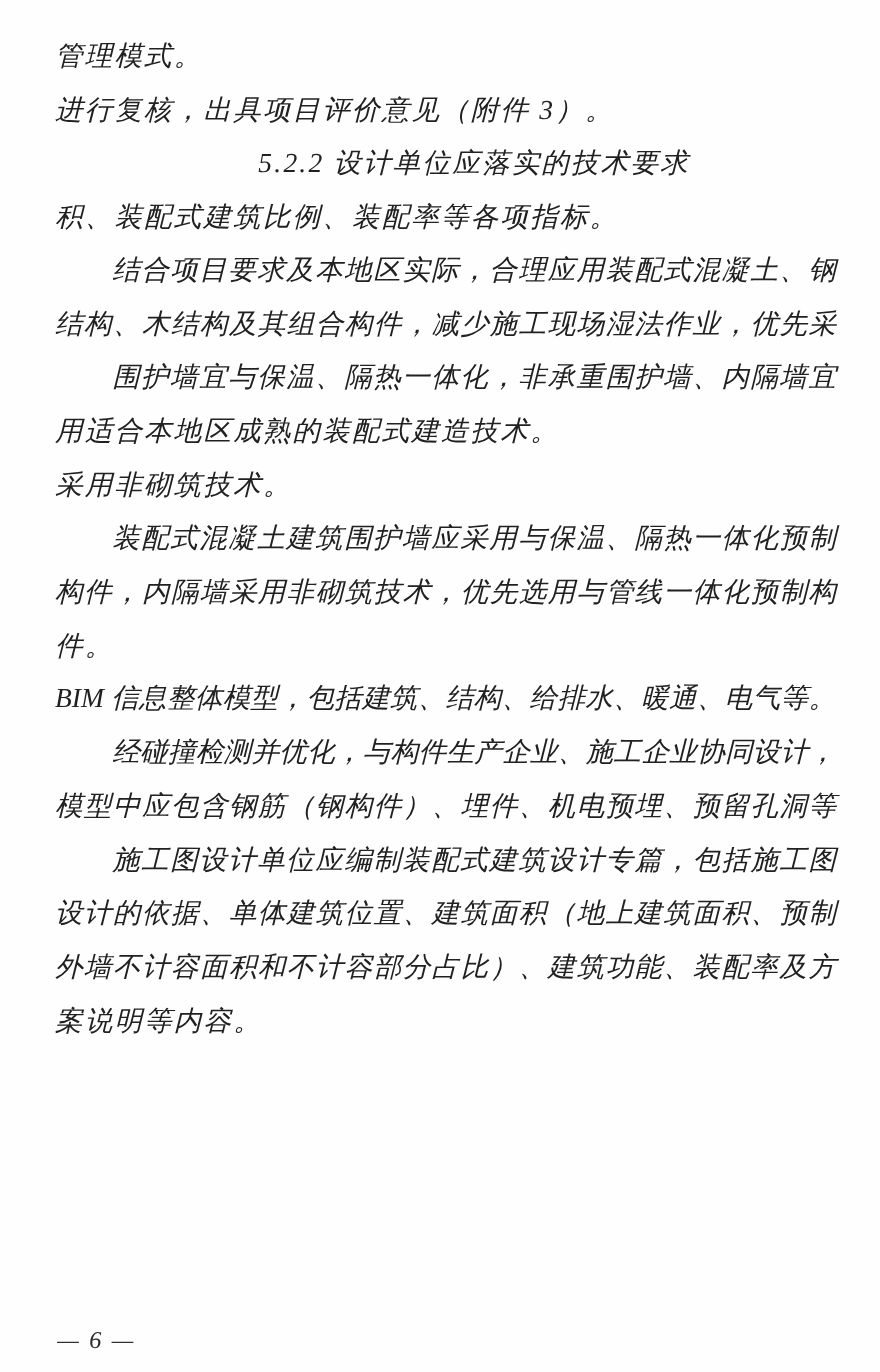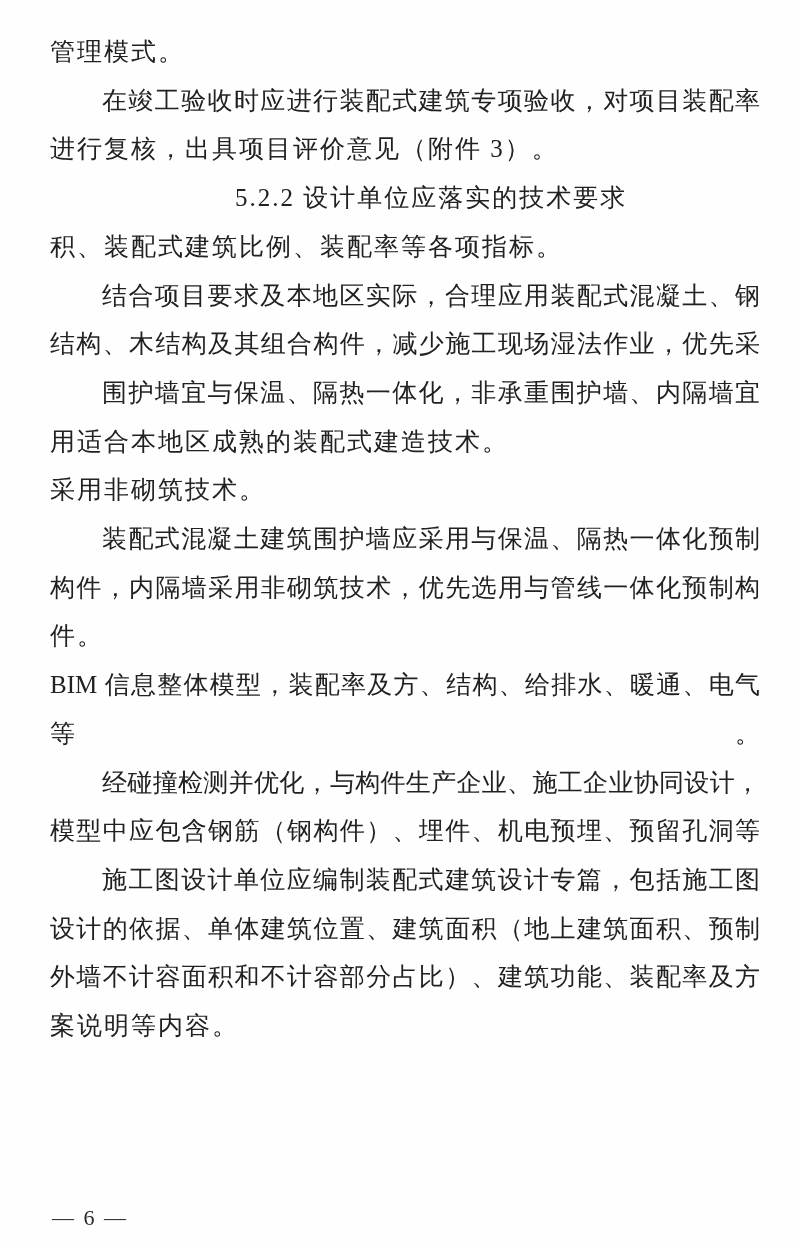--- a/index.html
+++ b/index.html
@@ -9,20 +9,21 @@
   }
   .page {
     position: relative;
     width: 800px;
     height: 1247px;
     background: #fefefe;
     color: #212121;
     font-family: "Liberation Serif", "DejaVu Serif", serif;
     overflow: hidden;
     box-sizing: border-box;
+    font-style: italic;
   }
   .content {
     position: absolute;
     top: 28px;
     left: 50px;
     width: 710px;
   }
   .line {
     font-size: 25px;
     line-height: 48.7px;
@@ -49,33 +50,32 @@
     color: #2a2a2a;
   }
 </style>
 </head>
 <body>
 
 <div class="page">
   <div class="content" id="lines-container">
 
   <div class="line">管理模式。</div>
-      <div class="line indent fill">在竣工验收时应进行装配式建筑专项验收，对项目装配率</div>
       <div class="line">进行复核，出具项目评价意见（附件 3）。</div>
       <div class="line indent">5.2.2 设计单位应落实的技术要求</div>
       <div class="line">积、装配式建筑比例、装配率等各项指标。</div>
       <div class="line indent fill">结合项目要求及本地区实际，合理应用装配式混凝土、钢</div>
       <div class="line fill">结构、木结构及其组合构件，减少施工现场湿法作业，优先采</div>
       <div class="line indent fill">围护墙宜与保温、隔热一体化，非承重围护墙、内隔墙宜</div>
       <div class="line">用适合本地区成熟的装配式建造技术。</div>
       <div class="line">采用非砌筑技术。</div>
       <div class="line indent fill">装配式混凝土建筑围护墙应采用与保温、隔热一体化预制</div>
       <div class="line fill">构件，内隔墙采用非砌筑技术，优先选用与管线一体化预制构</div>
       <div class="line">件。</div>
-      <div class="line fill">BIM 信息整体模型，装配率及方、结构、给排水、暖通、电气等。</div>
+      <div class="line fill">BIM 信息整体模型，包括建筑、结构、给排水、暖通、电气等。</div>
       <div class="line indent fill">经碰撞检测并优化，与构件生产企业、施工企业协同设计，</div>
       <div class="line fill">模型中应包含钢筋（钢构件）、埋件、机电预埋、预留孔洞等</div>
       <div class="line indent fill">施工图设计单位应编制装配式建筑设计专篇，包括施工图</div>
       <div class="line fill">设计的依据、单体建筑位置、建筑面积（地上建筑面积、预制</div>
       <div class="line fill">外墙不计容面积和不计容部分占比）、建筑功能、装配率及方</div>
       <div class="line">案说明等内容。</div>
     </div>
   <div class="footer">
     <span>— 6 —</span>
   </div>

